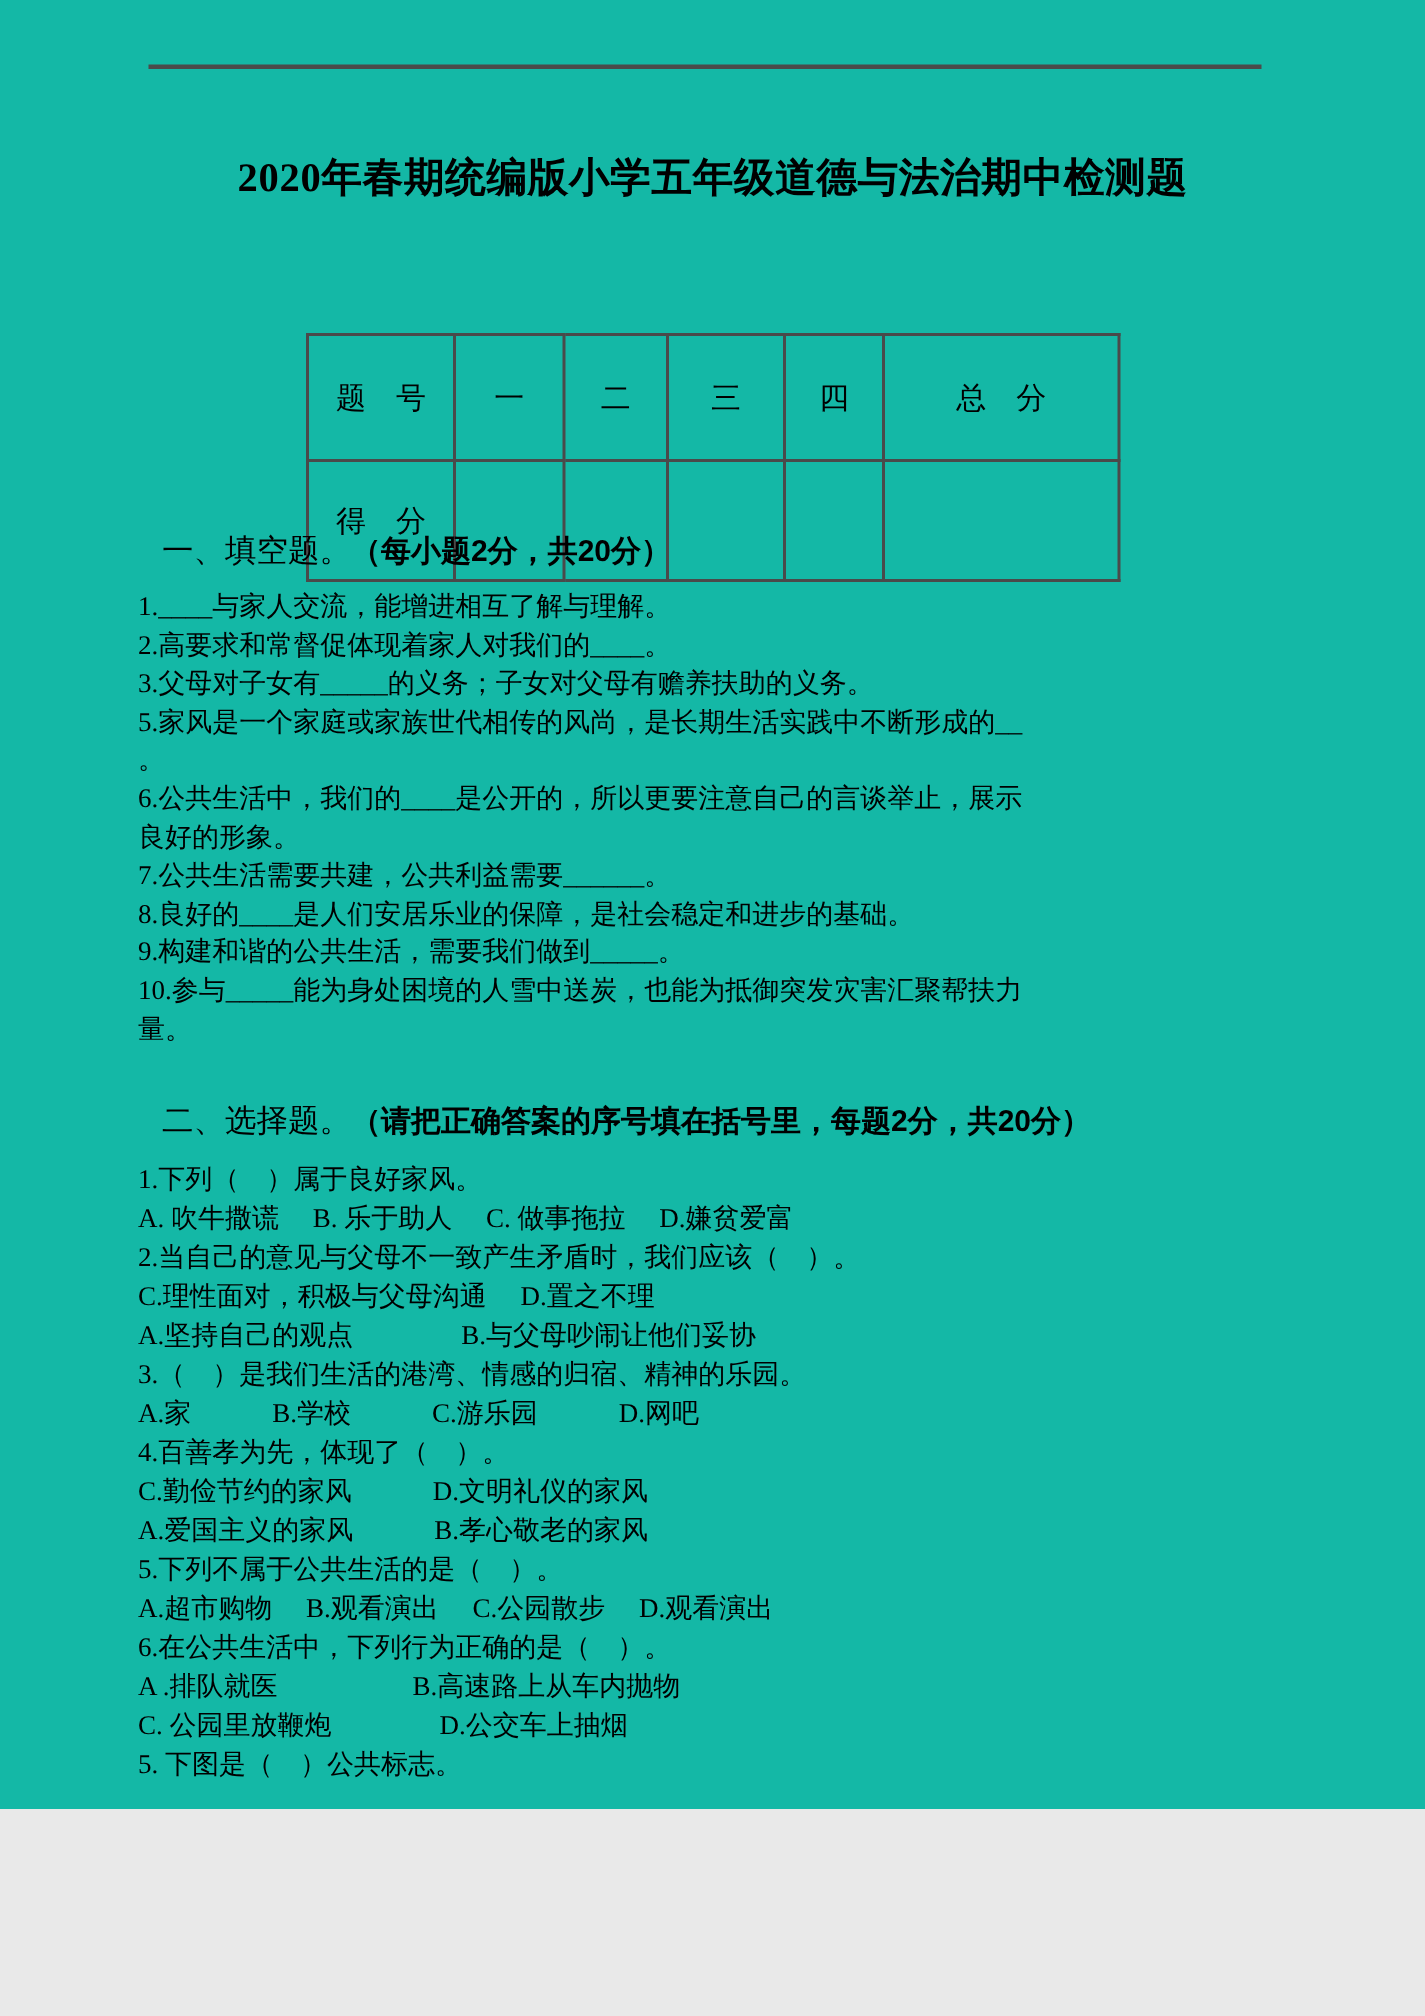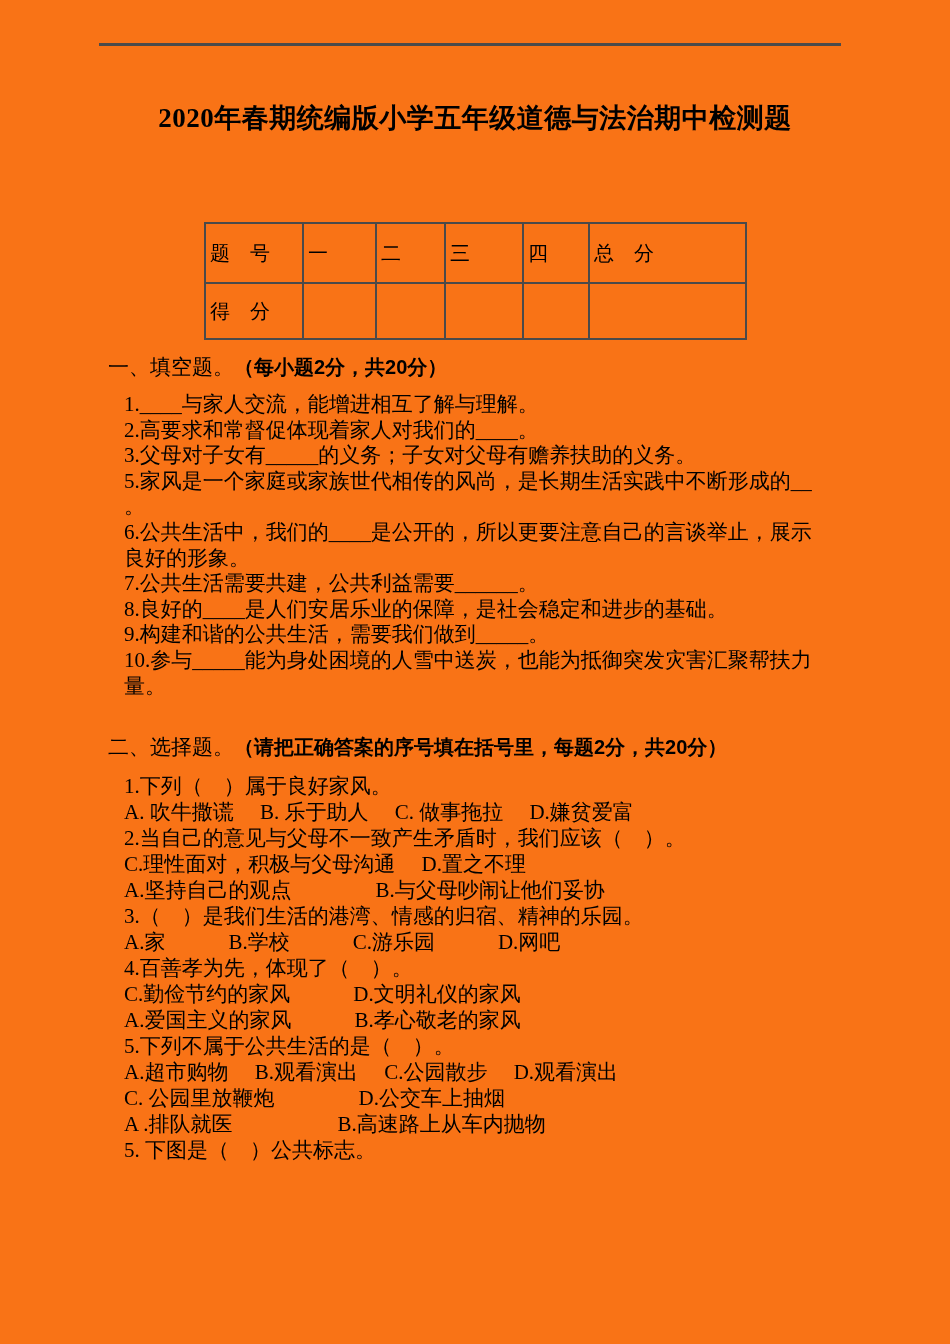--- a/index.html
+++ b/index.html
@@ -1,22 +1,22 @@
 <!DOCTYPE html>
 <html><head>
 <meta charset="utf-8">
 <style>
   html, body { margin: 0; padding: 0; }
   body { background: #e9e9e9; }
   .page {
     position: relative;
     width: 950px;
-    height: 1344px;
+    height: 1206px;
     margin: 0 auto;
-    background: #f97316;
+    background: #14b8a6;
     overflow: hidden;
     font-family: "Liberation Serif", "DejaVu Serif", serif;
     color: #000000;
   }
   .top-rule {
     position: absolute;
     left: 99px; top: 43px;
     width: 742px; height: 3px;
     background: #4b4b4b;
   }
@@ -30,45 +30,45 @@
     letter-spacing: 0.5px;
   }
   .score-table {
     position: absolute;
     left: 204px; top: 222px;
     border-collapse: collapse;
     table-layout: fixed;
   }
   .score-table td {
     border: 2px solid #4a4a4a;
-    text-align: left;
+    text-align: center;
     vertical-align: middle;
     font-size: 20px;
-    padding: 4px;
+    padding: 16px;
   }
   .score-table tr.r1 td { height: 50px; }
   .score-table tr.r2 td { height: 46px; }
   .sec-head {
     position: absolute;
     left: 108px;
     font-size: 21px;
     white-space: nowrap;
   }
   .sec-head .note {
     font-family: "Liberation Sans", "DejaVu Sans", sans-serif;
     font-weight: 700;
     font-size: 20px;
   }
   .s1-head { top: 353px; }
   .s2-head { top: 733px; }
   .lines {
     position: absolute;
-    left: 124px;
+    left: 92px;
     width: 760px;
-    font-size: 21px;
+    font-size: 18px;
   }
   .s1-lines { top: 392px; }
   .s1-lines .line { height: 25.6px; line-height: 25.6px; }
   .s2-lines { top: 773px; }
   .s2-lines .line { height: 26px; line-height: 26px; }
   .line { white-space: nowrap; overflow: visible; }
 </style>
 </head>
 <body>
 
@@ -136,18 +136,19 @@
     <div class="line">2.当自己的意见与父母不一致产生矛盾时，我们应该（　）。</div>
     <div class="line">C.理性面对，积极与父母沟通　 D.置之不理</div>
     <div class="line">A.坚持自己的观点　　　　B.与父母吵闹让他们妥协</div>
     <div class="line">3.（　）是我们生活的港湾、情感的归宿、精神的乐园。</div>
     <div class="line">A.家　　　B.学校　　　C.游乐园　　　D.网吧</div>
     <div class="line">4.百善孝为先，体现了（　）。</div>
     <div class="line">C.勤俭节约的家风　　　D.文明礼仪的家风</div>
     <div class="line">A.爱国主义的家风　　　B.孝心敬老的家风</div>
     <div class="line">5.下列不属于公共生活的是（　）。</div>
     <div class="line">A.超市购物　 B.观看演出　 C.公园散步　 D.观看演出</div>
+    <div class="line">6.在公共生活中，下列行为正确的是（　）。</div>
+    <div class="line">A .排队就医　　　　　B.高速路上从车内抛物</div>
     <div class="line">C. 公园里放鞭炮　　　　D.公交车上抽烟</div>
-    <div class="line">A .排队就医　　　　　B.高速路上从车内抛物</div>
     <div class="line">5. 下图是（　）公共标志。</div>
   </div>
 
 </div>
 
 </body></html>

